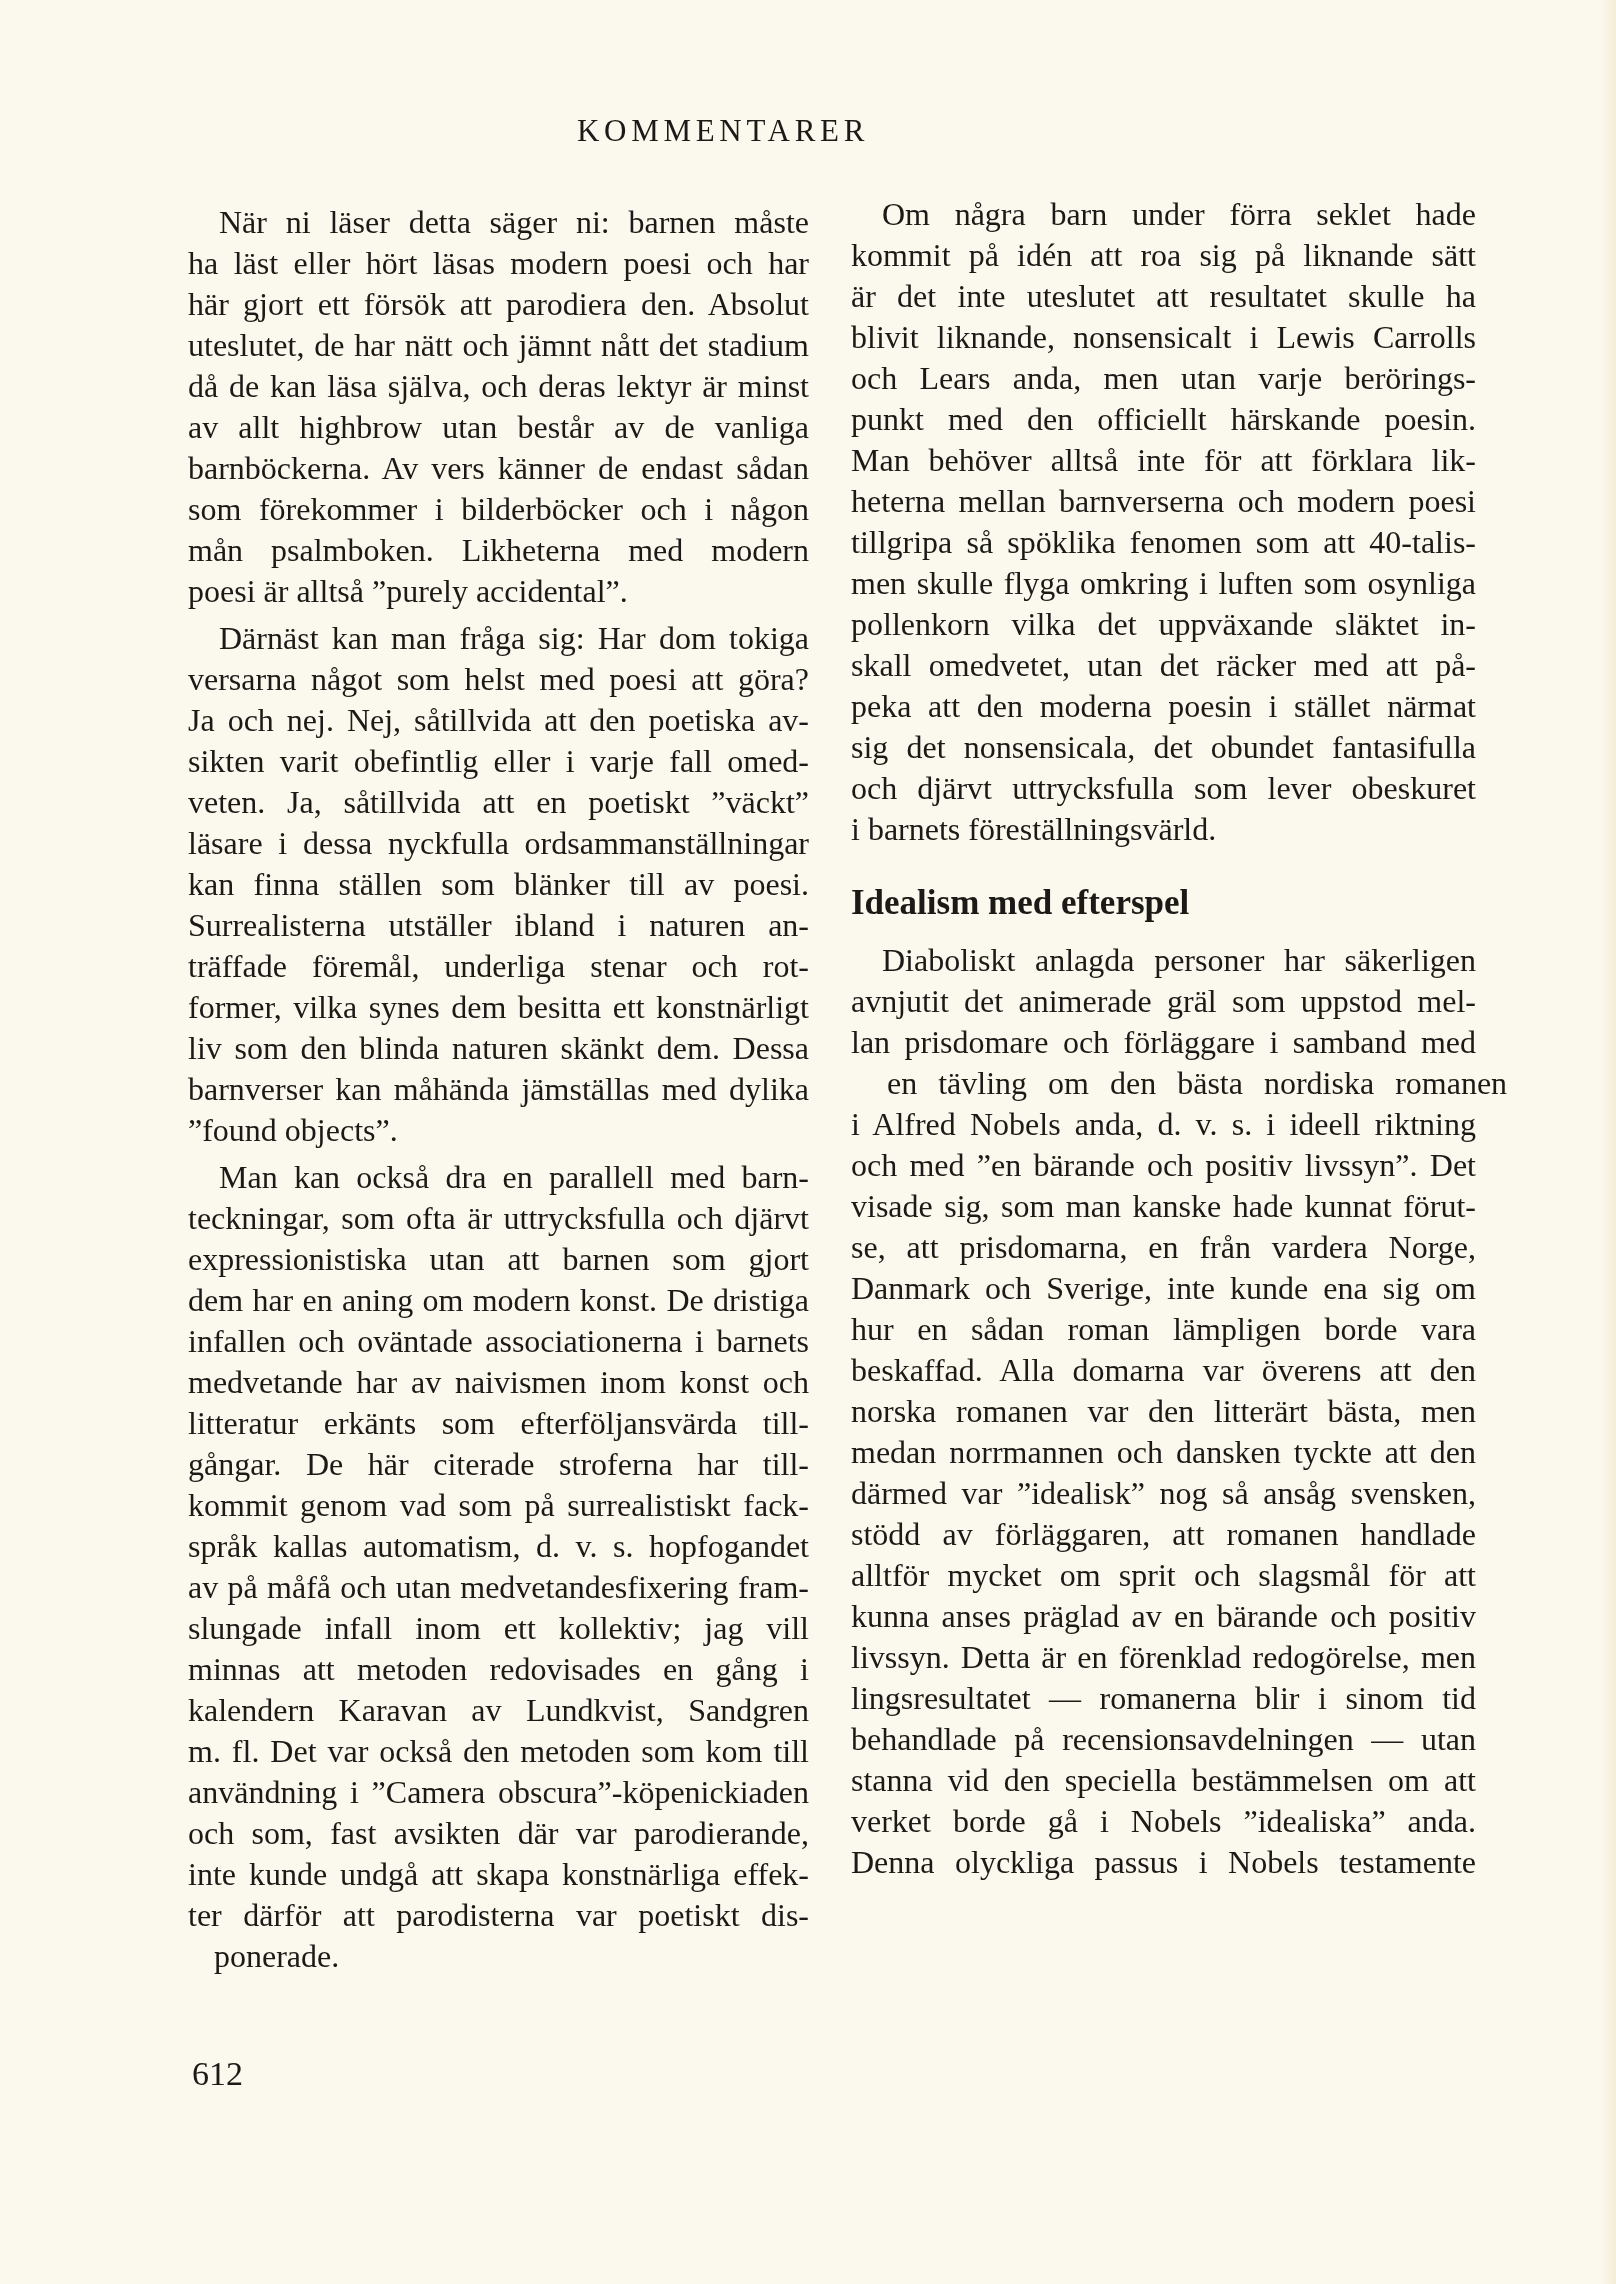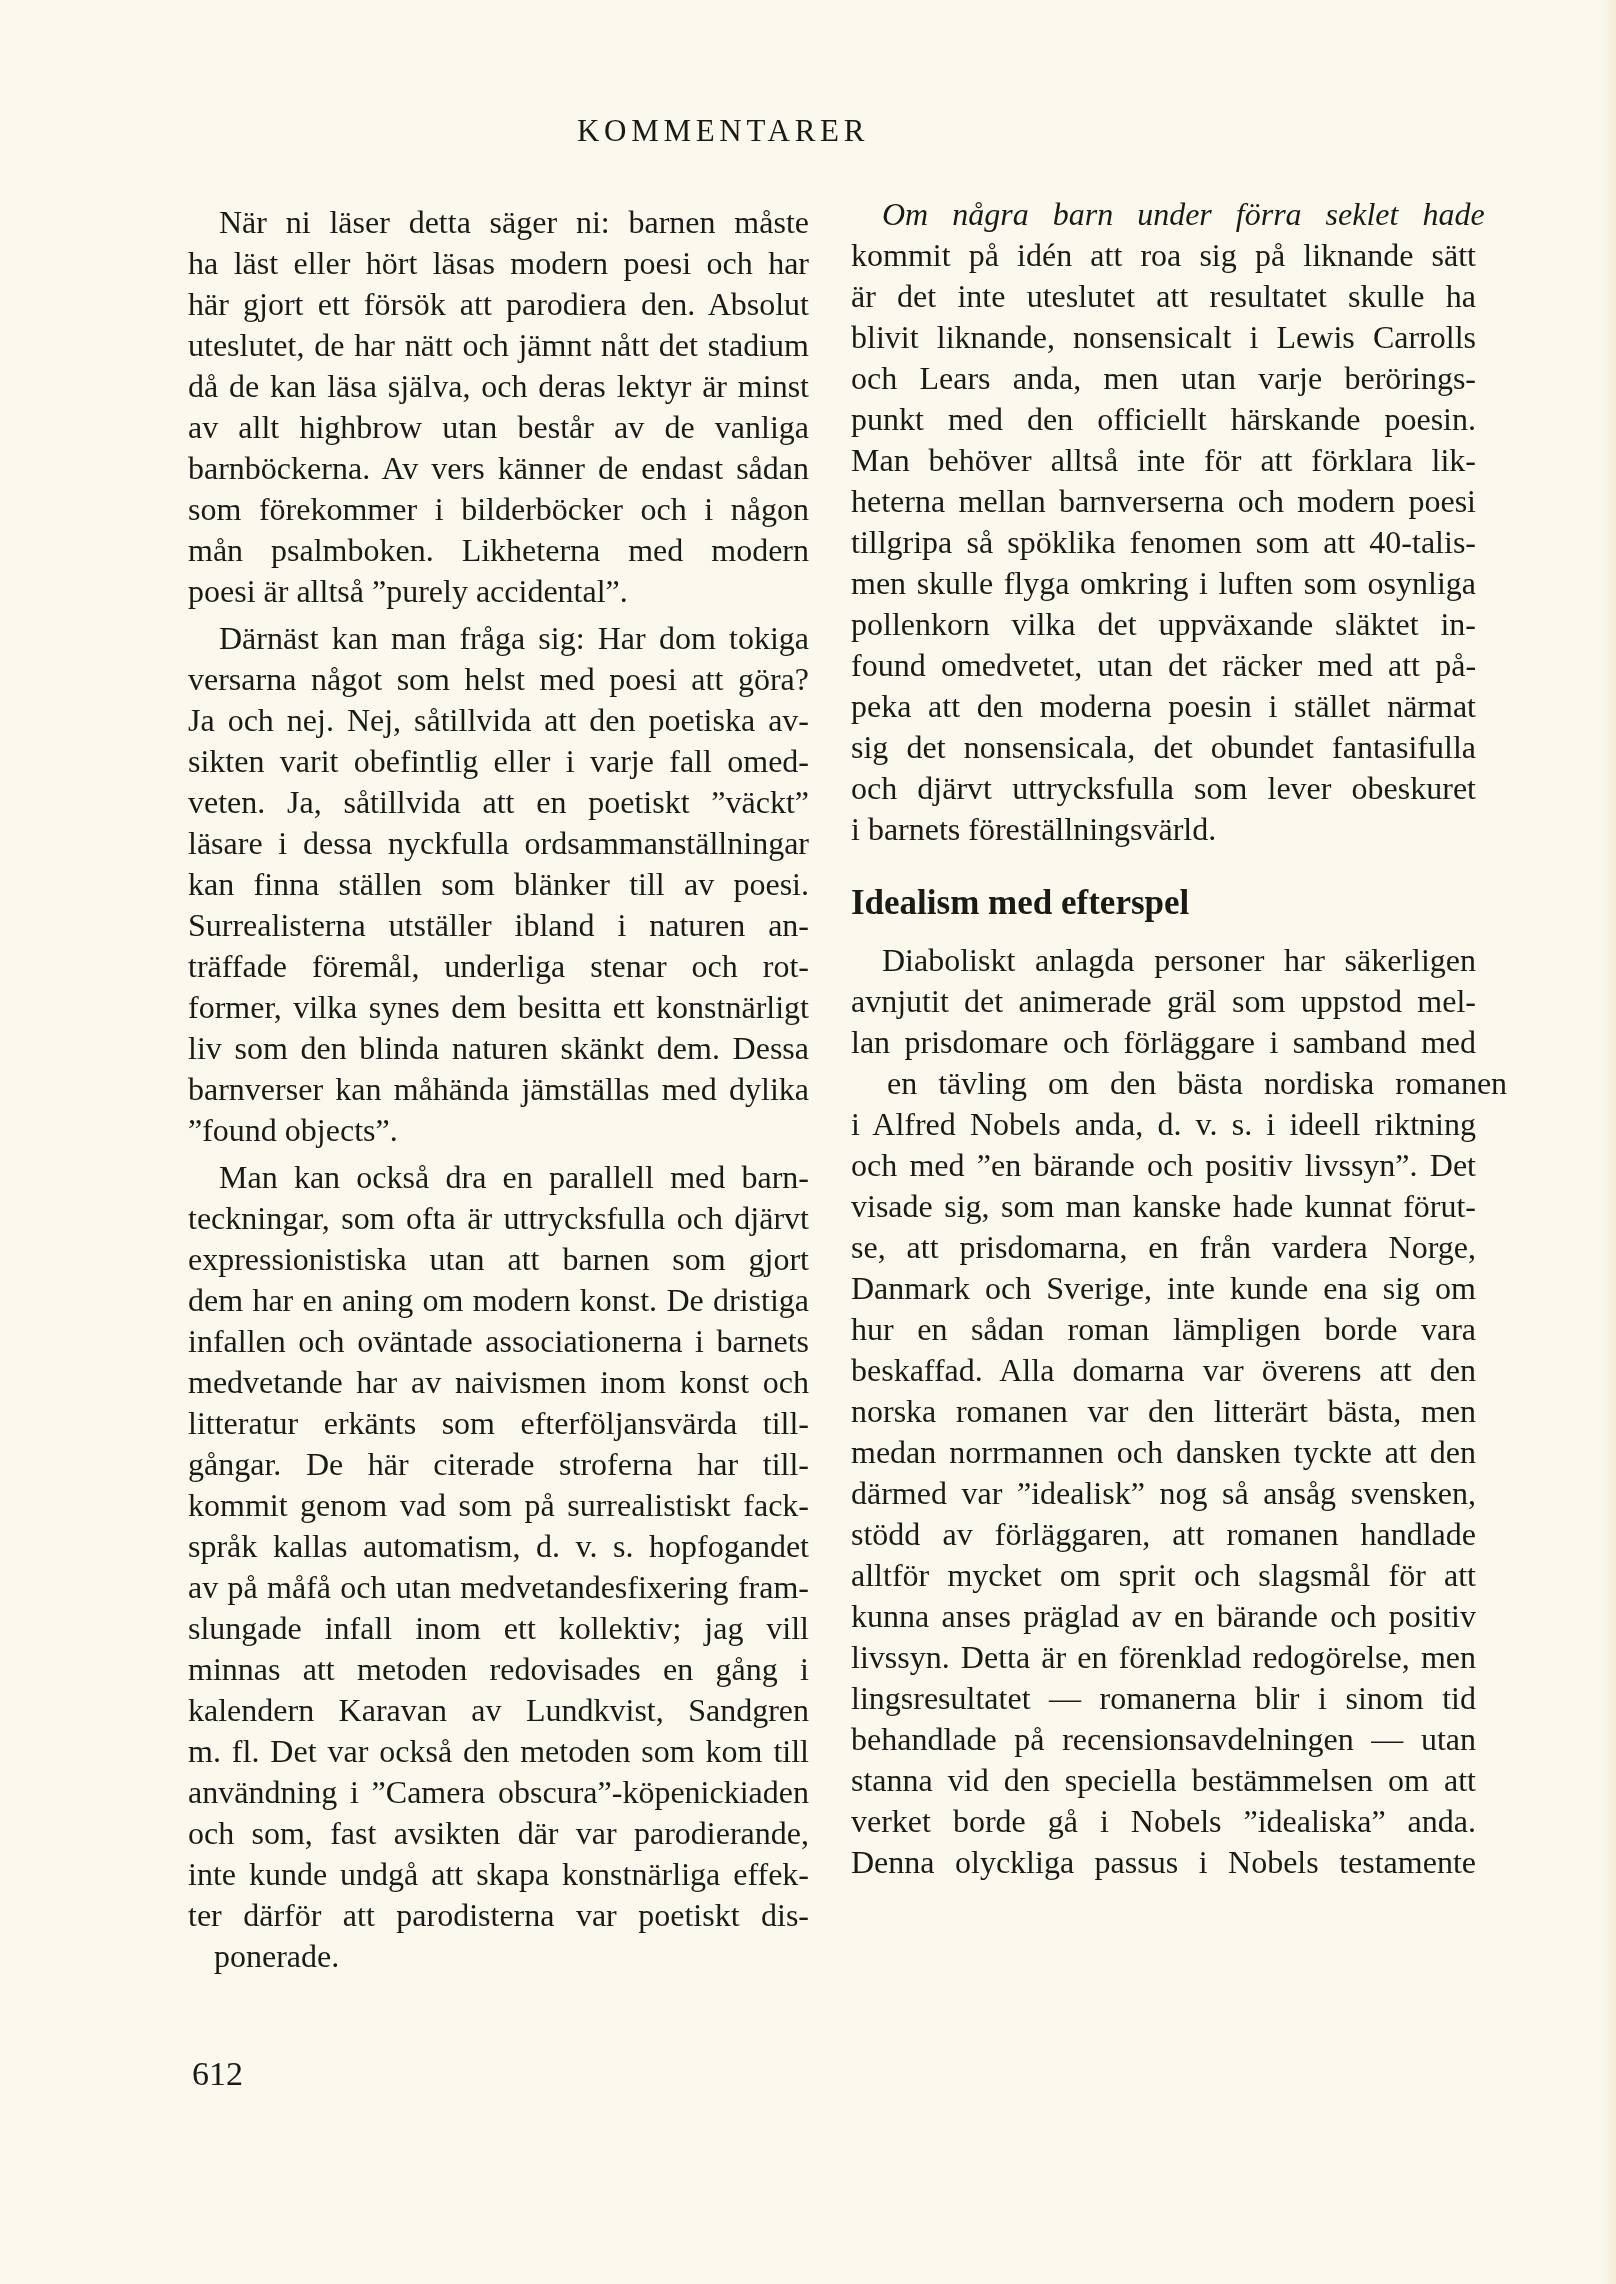--- a/index.html
+++ b/index.html
@@ -97,32 +97,32 @@
       <span class="line" style="white-space: nowrap; display: block; word-spacing: 2.6px;">användning i ”Camera obscura”-köpenickiaden</span>
       <span class="line" style="white-space: nowrap; display: block; word-spacing: 8.3px;">och som, fast avsikten där var parodierande,</span>
       <span class="line" style="white-space: nowrap; display: block; word-spacing: 3.9px;">inte kunde undgå att skapa konstnärliga effek-</span>
       <span class="line" style="white-space: nowrap; display: block; word-spacing: 12.5px;">ter därför att parodisterna var poetiskt dis-</span>
       <span class="line last" style="white-space: nowrap; display: block; margin-left: 26px;">ponerade.</span>
     </div>
 </div>
 
 <div class="col right">
   <div class="para">
-      <span class="line indent" style="white-space: nowrap; display: block; word-spacing: 16px; font-style: italic;">Om några barn under förra seklet hade</span>
+      <span class="line indent" style="white-space: nowrap; display: block; word-spacing: 16px;">Om några barn under förra seklet hade</span>
       <span class="line" style="white-space: nowrap; display: block; word-spacing: 9.5px;">kommit på idén att roa sig på liknande sätt</span>
       <span class="line" style="white-space: nowrap; display: block; word-spacing: 12.6px;">är det inte uteslutet att resultatet skulle ha</span>
       <span class="line" style="white-space: nowrap; display: block; word-spacing: 9px;">blivit liknande, nonsensicalt i Lewis Carrolls</span>
       <span class="line" style="white-space: nowrap; display: block; word-spacing: 13.5px;">och Lears anda, men utan varje berörings-</span>
       <span class="line" style="white-space: nowrap; display: block; word-spacing: 15px;">punkt med den officiellt härskande poesin.</span>
       <span class="line" style="white-space: nowrap; display: block; word-spacing: 10.2px;">Man behöver alltså inte för att förklara lik-</span>
       <span class="line" style="white-space: nowrap; display: block; word-spacing: 4.2px;">heterna mellan barnverserna och modern poesi</span>
       <span class="line" style="white-space: nowrap; display: block; word-spacing: 5.2px;">tillgripa så spöklika fenomen som att 40-talis-</span>
       <span class="line" style="white-space: nowrap; display: block; word-spacing: 1.8px;">men skulle flyga omkring i luften som osynliga</span>
       <span class="line" style="white-space: nowrap; display: block; word-spacing: 13px;">pollenkorn vilka det uppväxande släktet in-</span>
-      <span class="line" style="white-space: nowrap; display: block; word-spacing: 7.3px;">found omedvetet, utan det räcker med att på-</span>
+      <span class="line" style="white-space: nowrap; display: block; word-spacing: 7.3px;">skall omedvetet, utan det räcker med att på-</span>
       <span class="line" style="white-space: nowrap; display: block; word-spacing: 8px;">peka att den moderna poesin i stället närmat</span>
       <span class="line" style="white-space: nowrap; display: block; word-spacing: 9px;">sig det nonsensicala, det obundet fantasifulla</span>
       <span class="line" style="white-space: nowrap; display: block; word-spacing: 11px;">och djärvt uttrycksfulla som lever obeskuret</span>
       <span class="line last" style="white-space: nowrap; display: block;">i barnets föreställningsvärld.</span>
     </div>
   <div class="heading">Idealism med efterspel</div>
   <div class="para">
       <span class="line indent" style="white-space: nowrap; display: block; word-spacing: 10.3px;">Diaboliskt anlagda personer har säkerligen</span>
       <span class="line" style="white-space: nowrap; display: block; word-spacing: 6.4px;">avnjutit det animerade gräl som uppstod mel-</span>
       <span class="line" style="white-space: nowrap; display: block; word-spacing: 5.5px;">lan prisdomare och förläggare i samband med</span>

